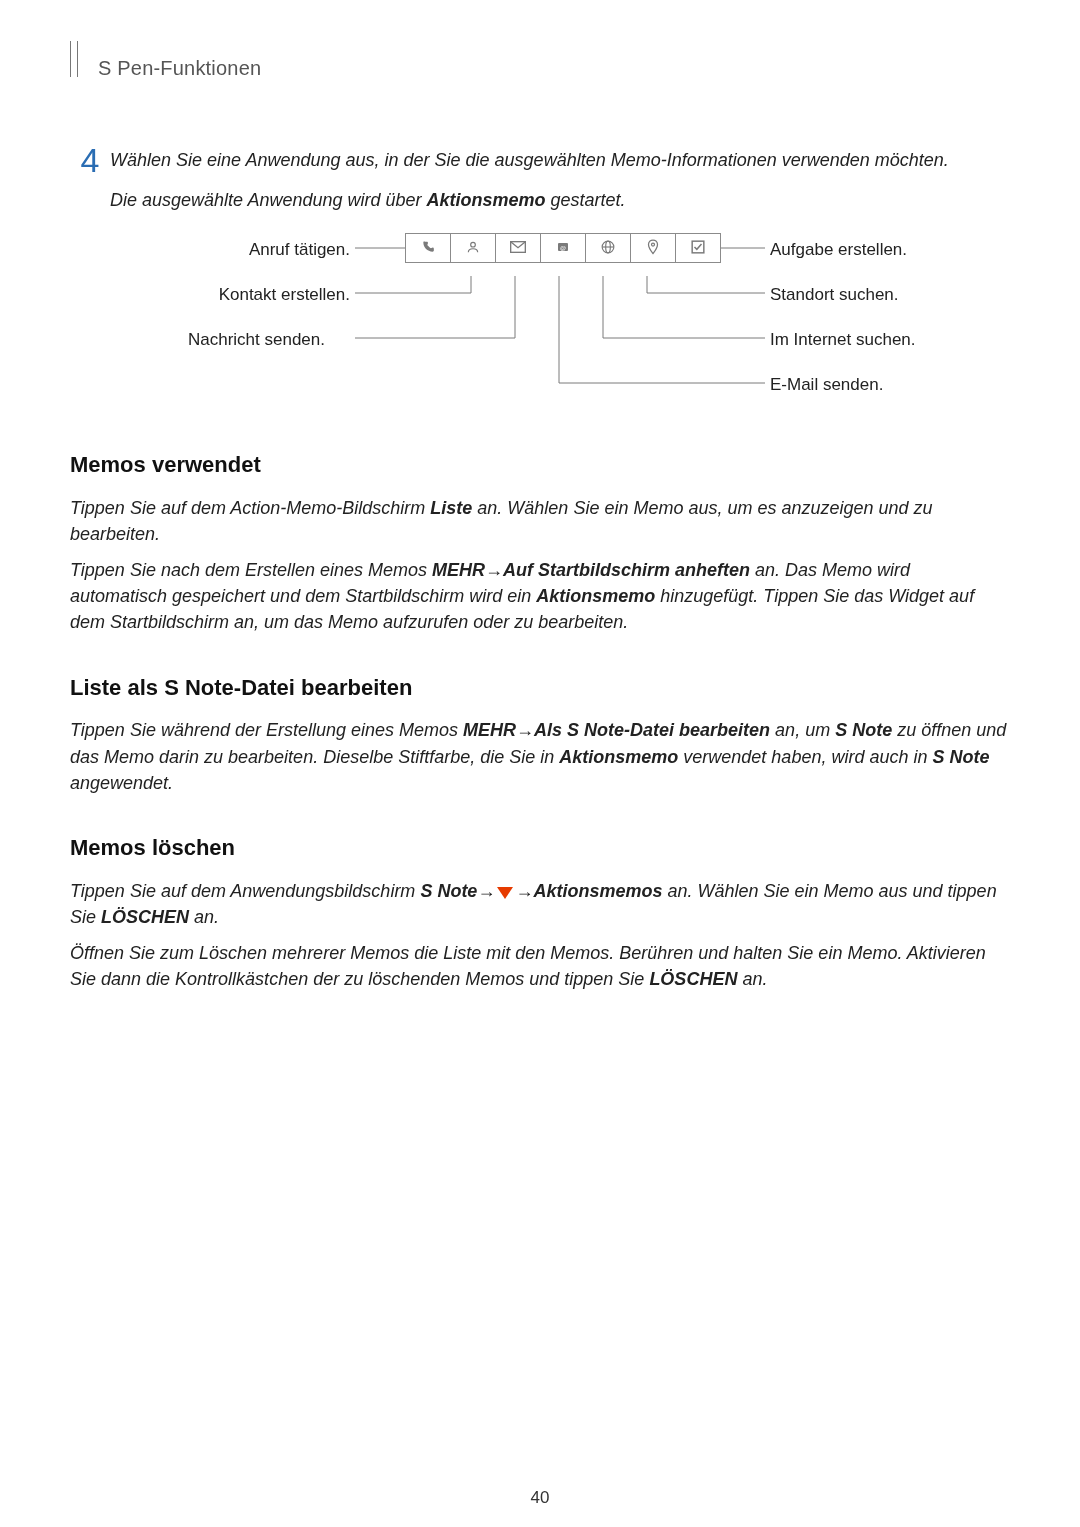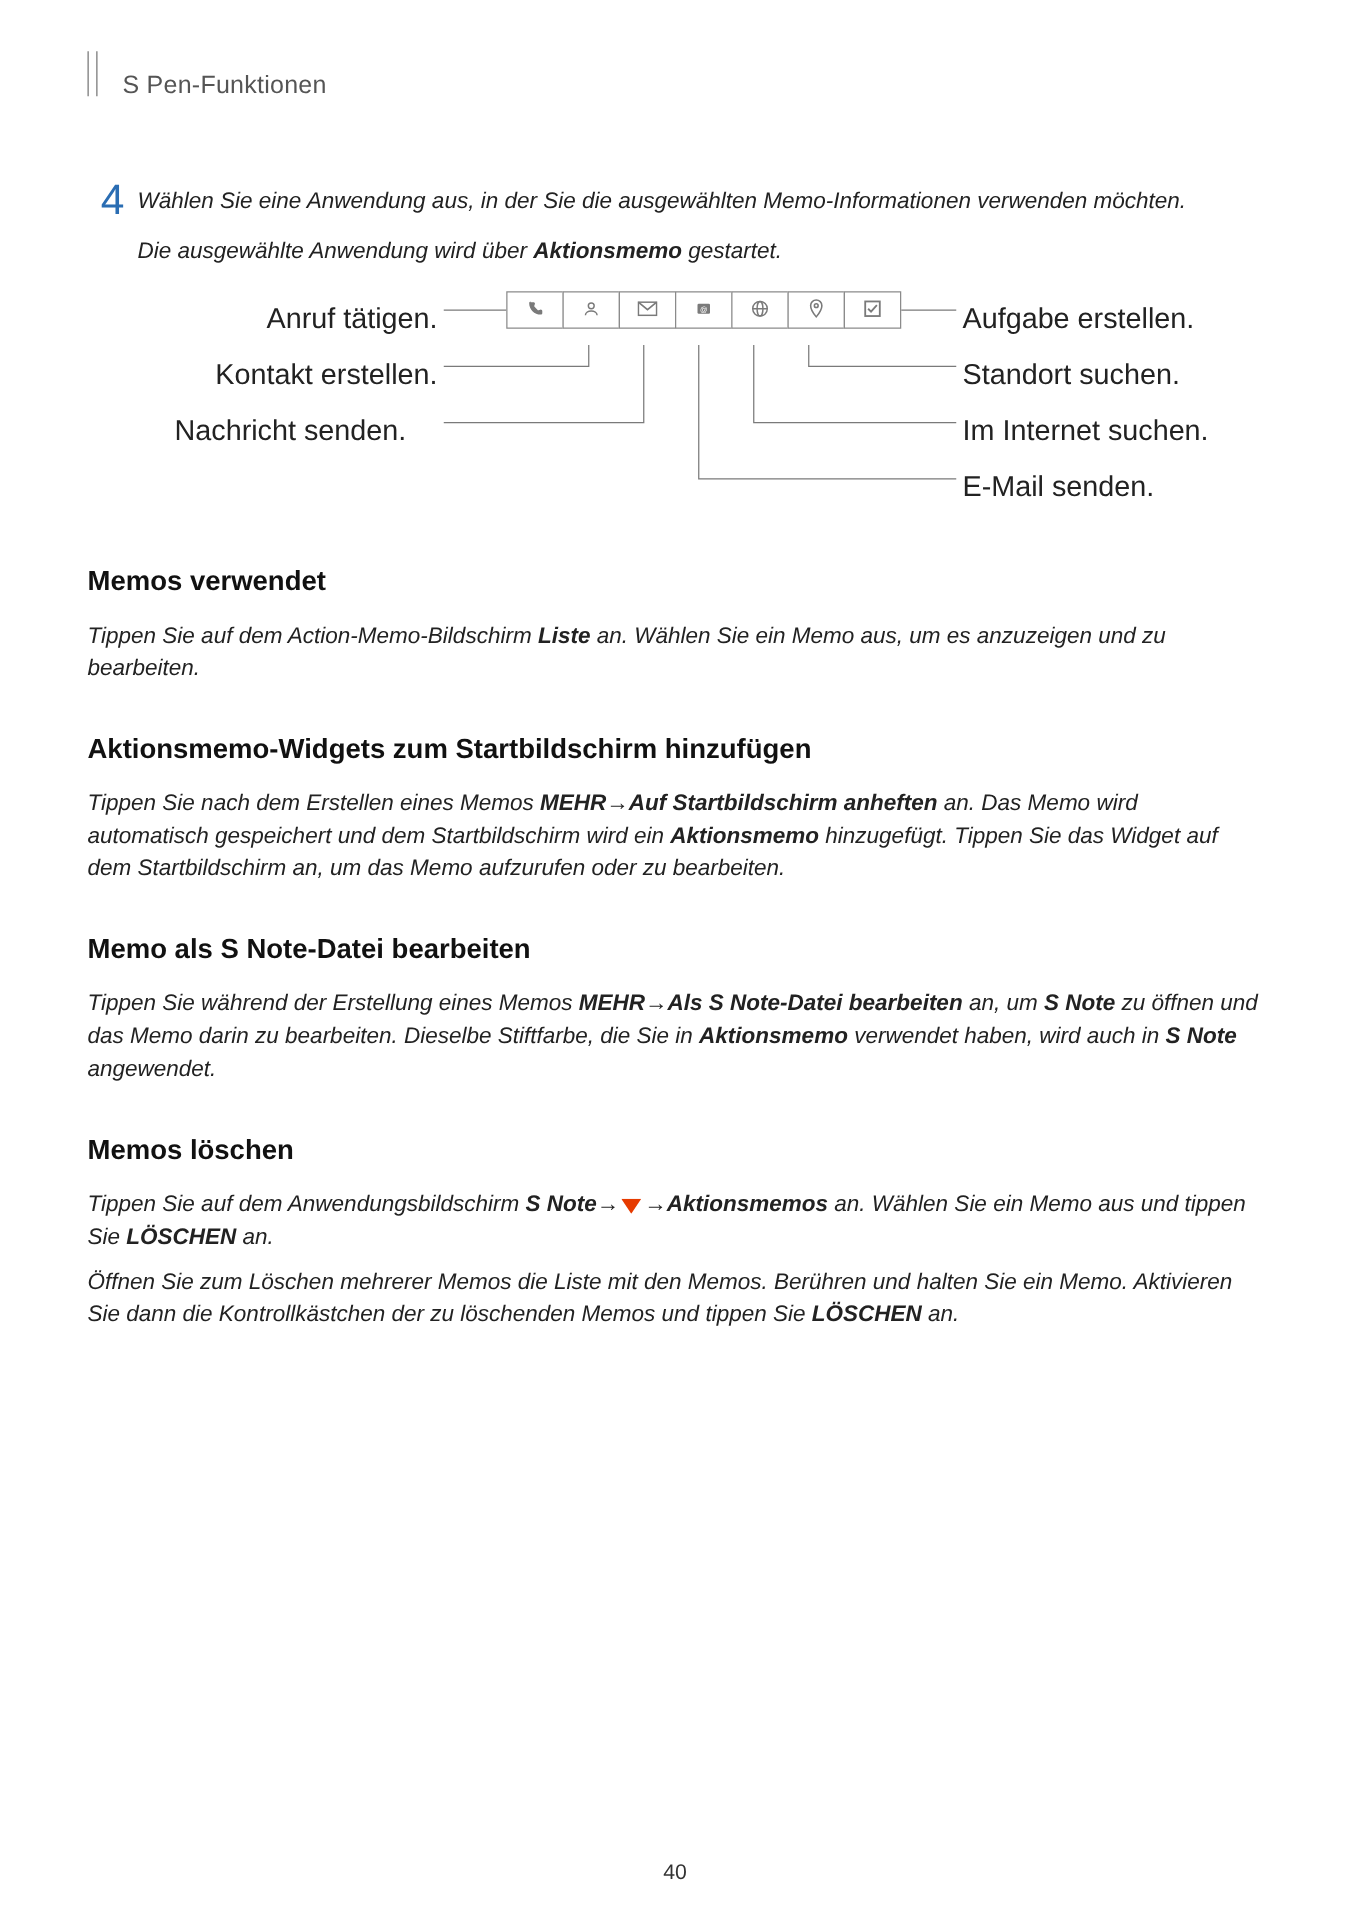--- a/index.html
+++ b/index.html
@@ -109,21 +109,21 @@
   }
   .icon-box:first-child { margin-left: 0; }
   .icon-glyph {
     color: #7a7a7a;
     font-size: 14px;
     line-height: 1;
   }
   .callouts {
     position: relative;
     height: 170px;
-    font-size: 23px;
+    font-size: 17px;
     color: #222;
   }
   .callout-label-left {
     position: absolute;
     text-align: right;
     white-space: nowrap;
   }
   .callout-label-right {
     position: absolute;
     text-align: left;
@@ -248,26 +248,25 @@
       </div>
 
     </div>
   </div>
 
   <h3 class="section-sub">Memos verwendet</h3>
   <p>
     <span>Tippen Sie auf dem Action-Memo-Bildschirm </span><b>Liste</b><span> an. Wählen Sie ein Memo aus, um es anzuzeigen und zu bearbeiten.</span>
   </p>
 
-  <h3 class="section-sub">Aktionsmemo-Widgets zum Startbildschirm hinzufügen</h3>
   <p>
     <span>Tippen Sie nach dem Erstellen eines Memos </span><b>MEHR</b><span class="arrow"> → </span><b>Auf Startbildschirm anheften</b><span> an. Das Memo wird automatisch gespeichert und dem Startbildschirm wird ein </span><b>Aktionsmemo</b><span> hinzugefügt. Tippen Sie das Widget auf dem Startbildschirm an, um das Memo aufzurufen oder zu bearbeiten.</span>
   </p>
 
-  <h3 class="section-sub">Memo als S Note-Datei bearbeiten</h3>
+  <h3 class="section-sub">Liste als S Note-Datei bearbeiten</h3>
   <p>
     <span>Tippen Sie während der Erstellung eines Memos </span><b>MEHR</b><span class="arrow"> → </span><b>Als S Note-Datei bearbeiten</b><span> an, um </span><b>S Note</b><span> zu öffnen und das Memo darin zu bearbeiten. Dieselbe Stiftfarbe, die Sie in </span><b>Aktionsmemo</b><span> verwendet haben, wird auch in </span><b>S Note</b><span> angewendet.</span>
   </p>
 
   <h3 class="section-sub">Memos löschen</h3>
   <p>
     <span>Tippen Sie auf dem Anwendungsbildschirm </span><b>S Note</b><span class="arrow"> → </span><span class="orange-triangle"><svg width="16" height="12" viewBox="0 0 16 12">
           <polygon points="0,0 16,0 8,12" fill="#e63b00"></polygon>
         </svg></span><span class="arrow"> → </span><b>Aktionsmemos</b><span> an. Wählen Sie ein Memo aus und tippen Sie </span><b>LÖSCHEN</b><span> an.</span>
   </p>

